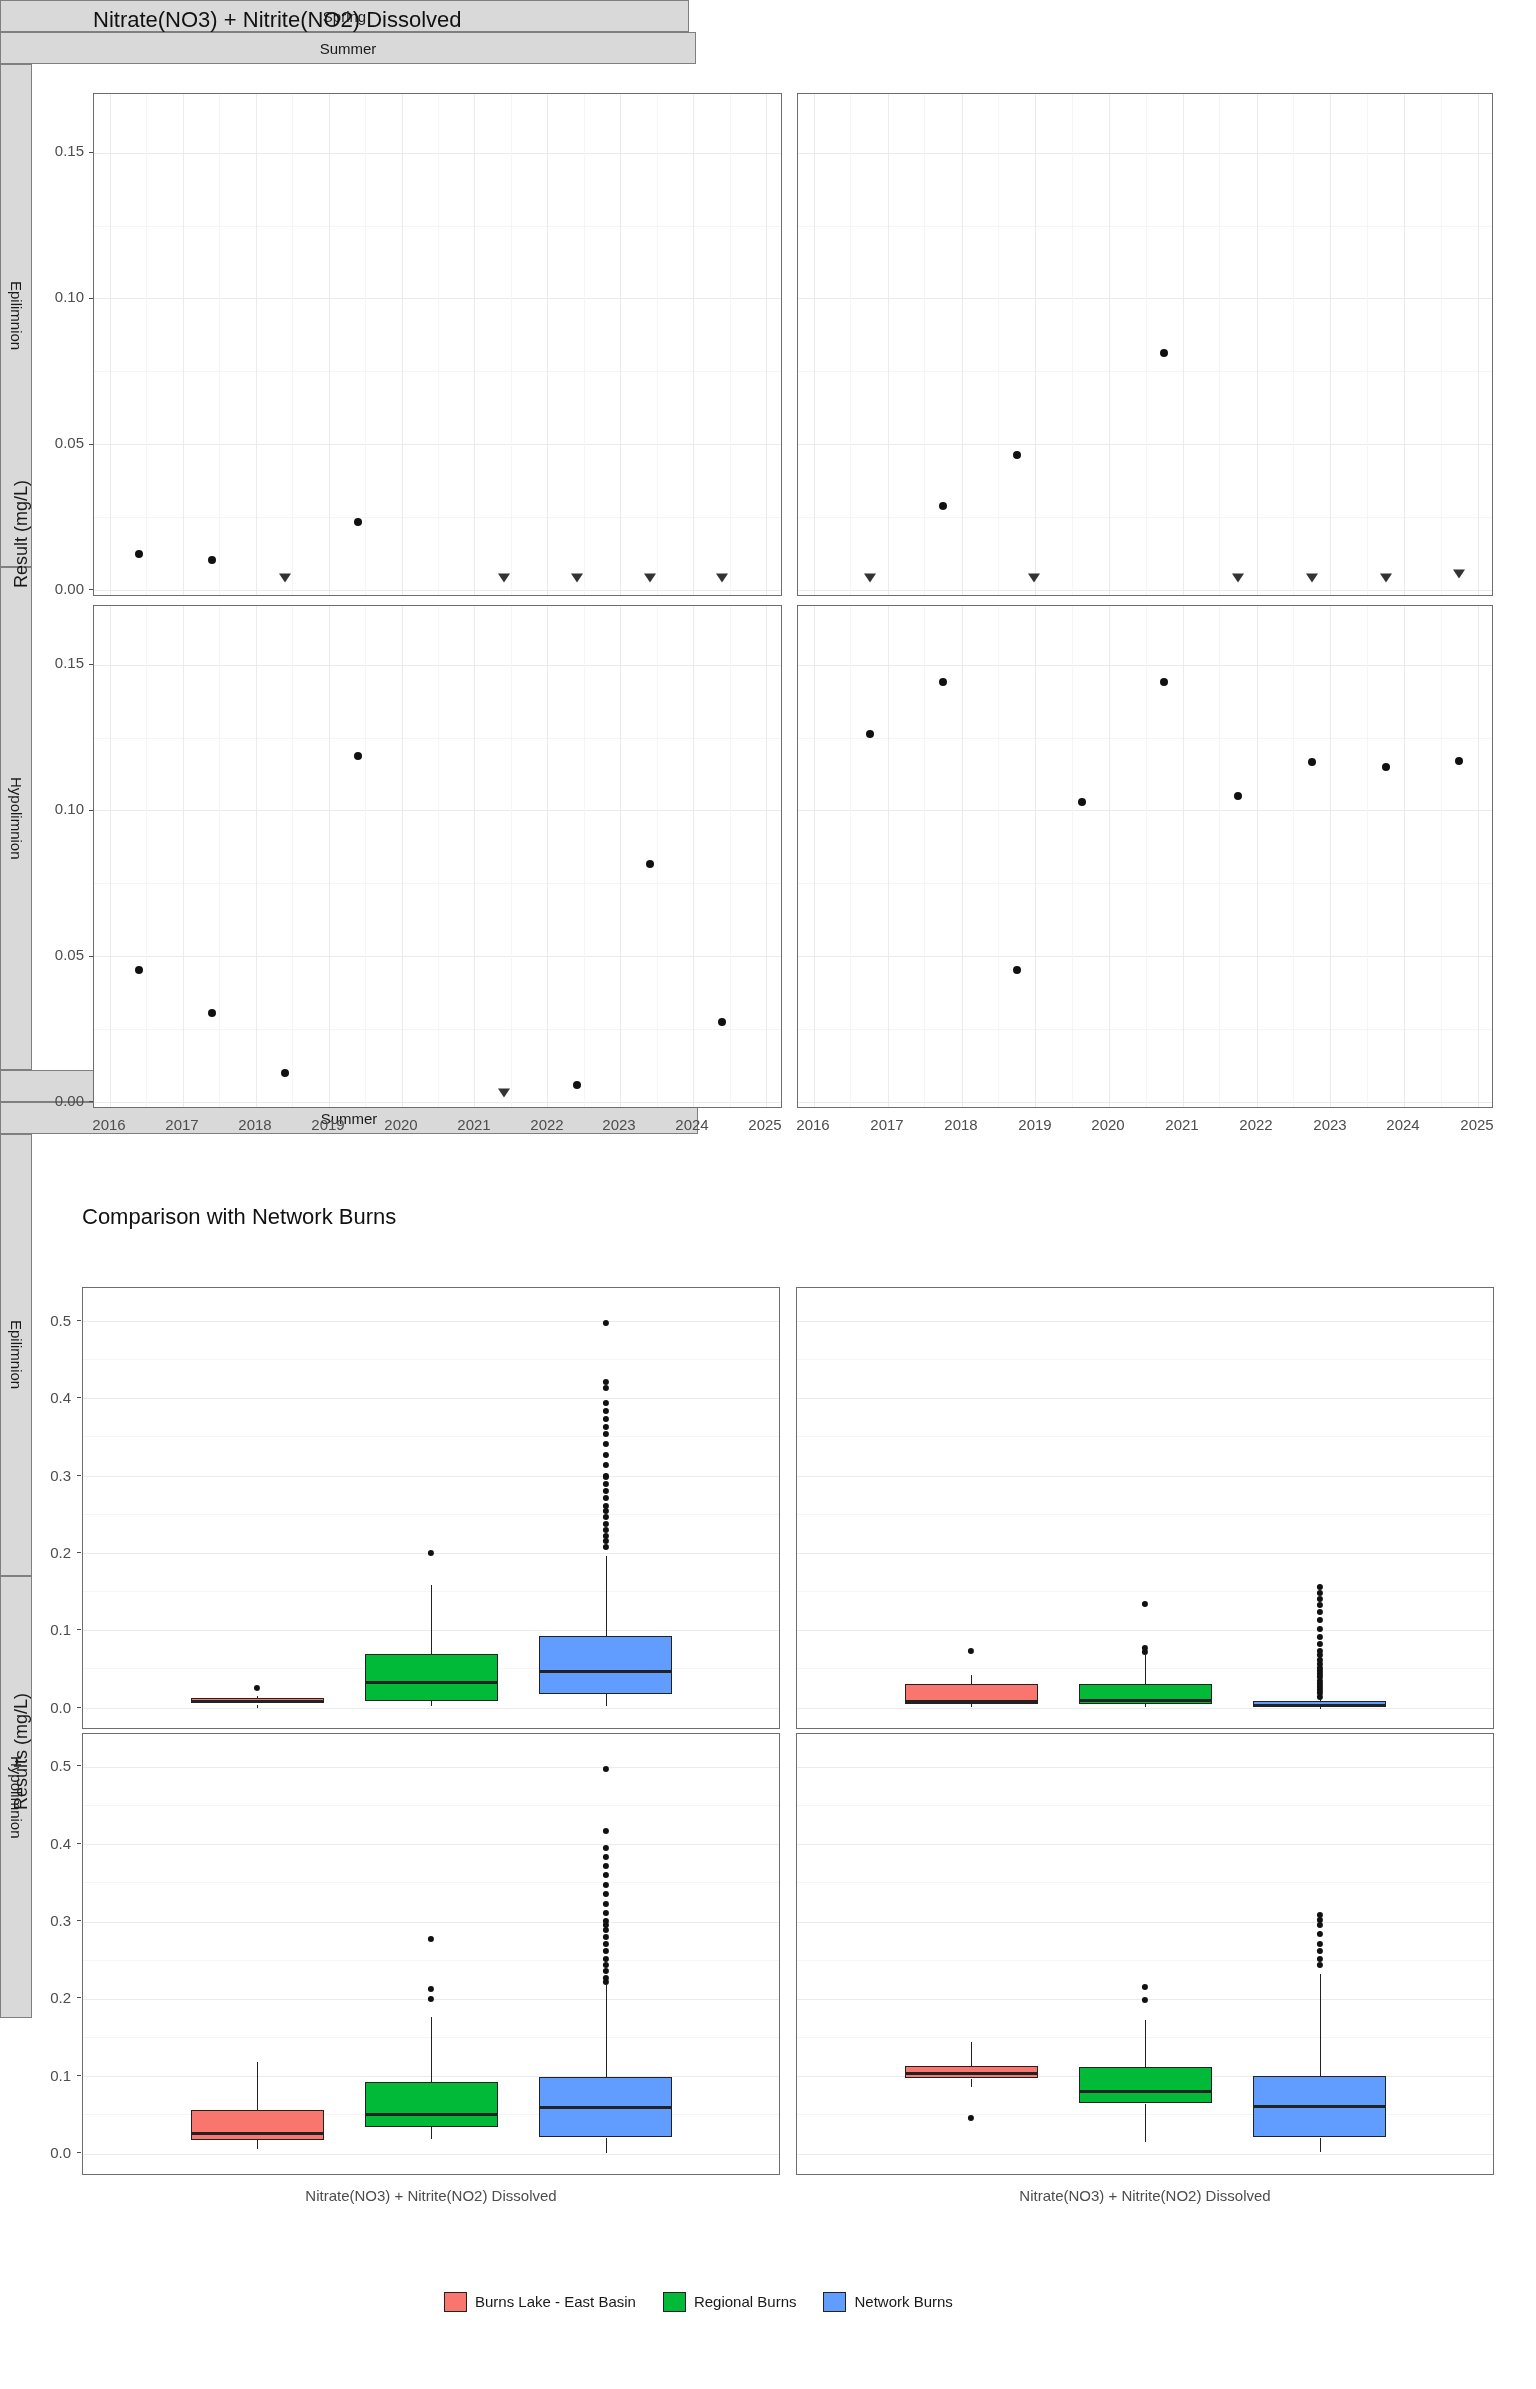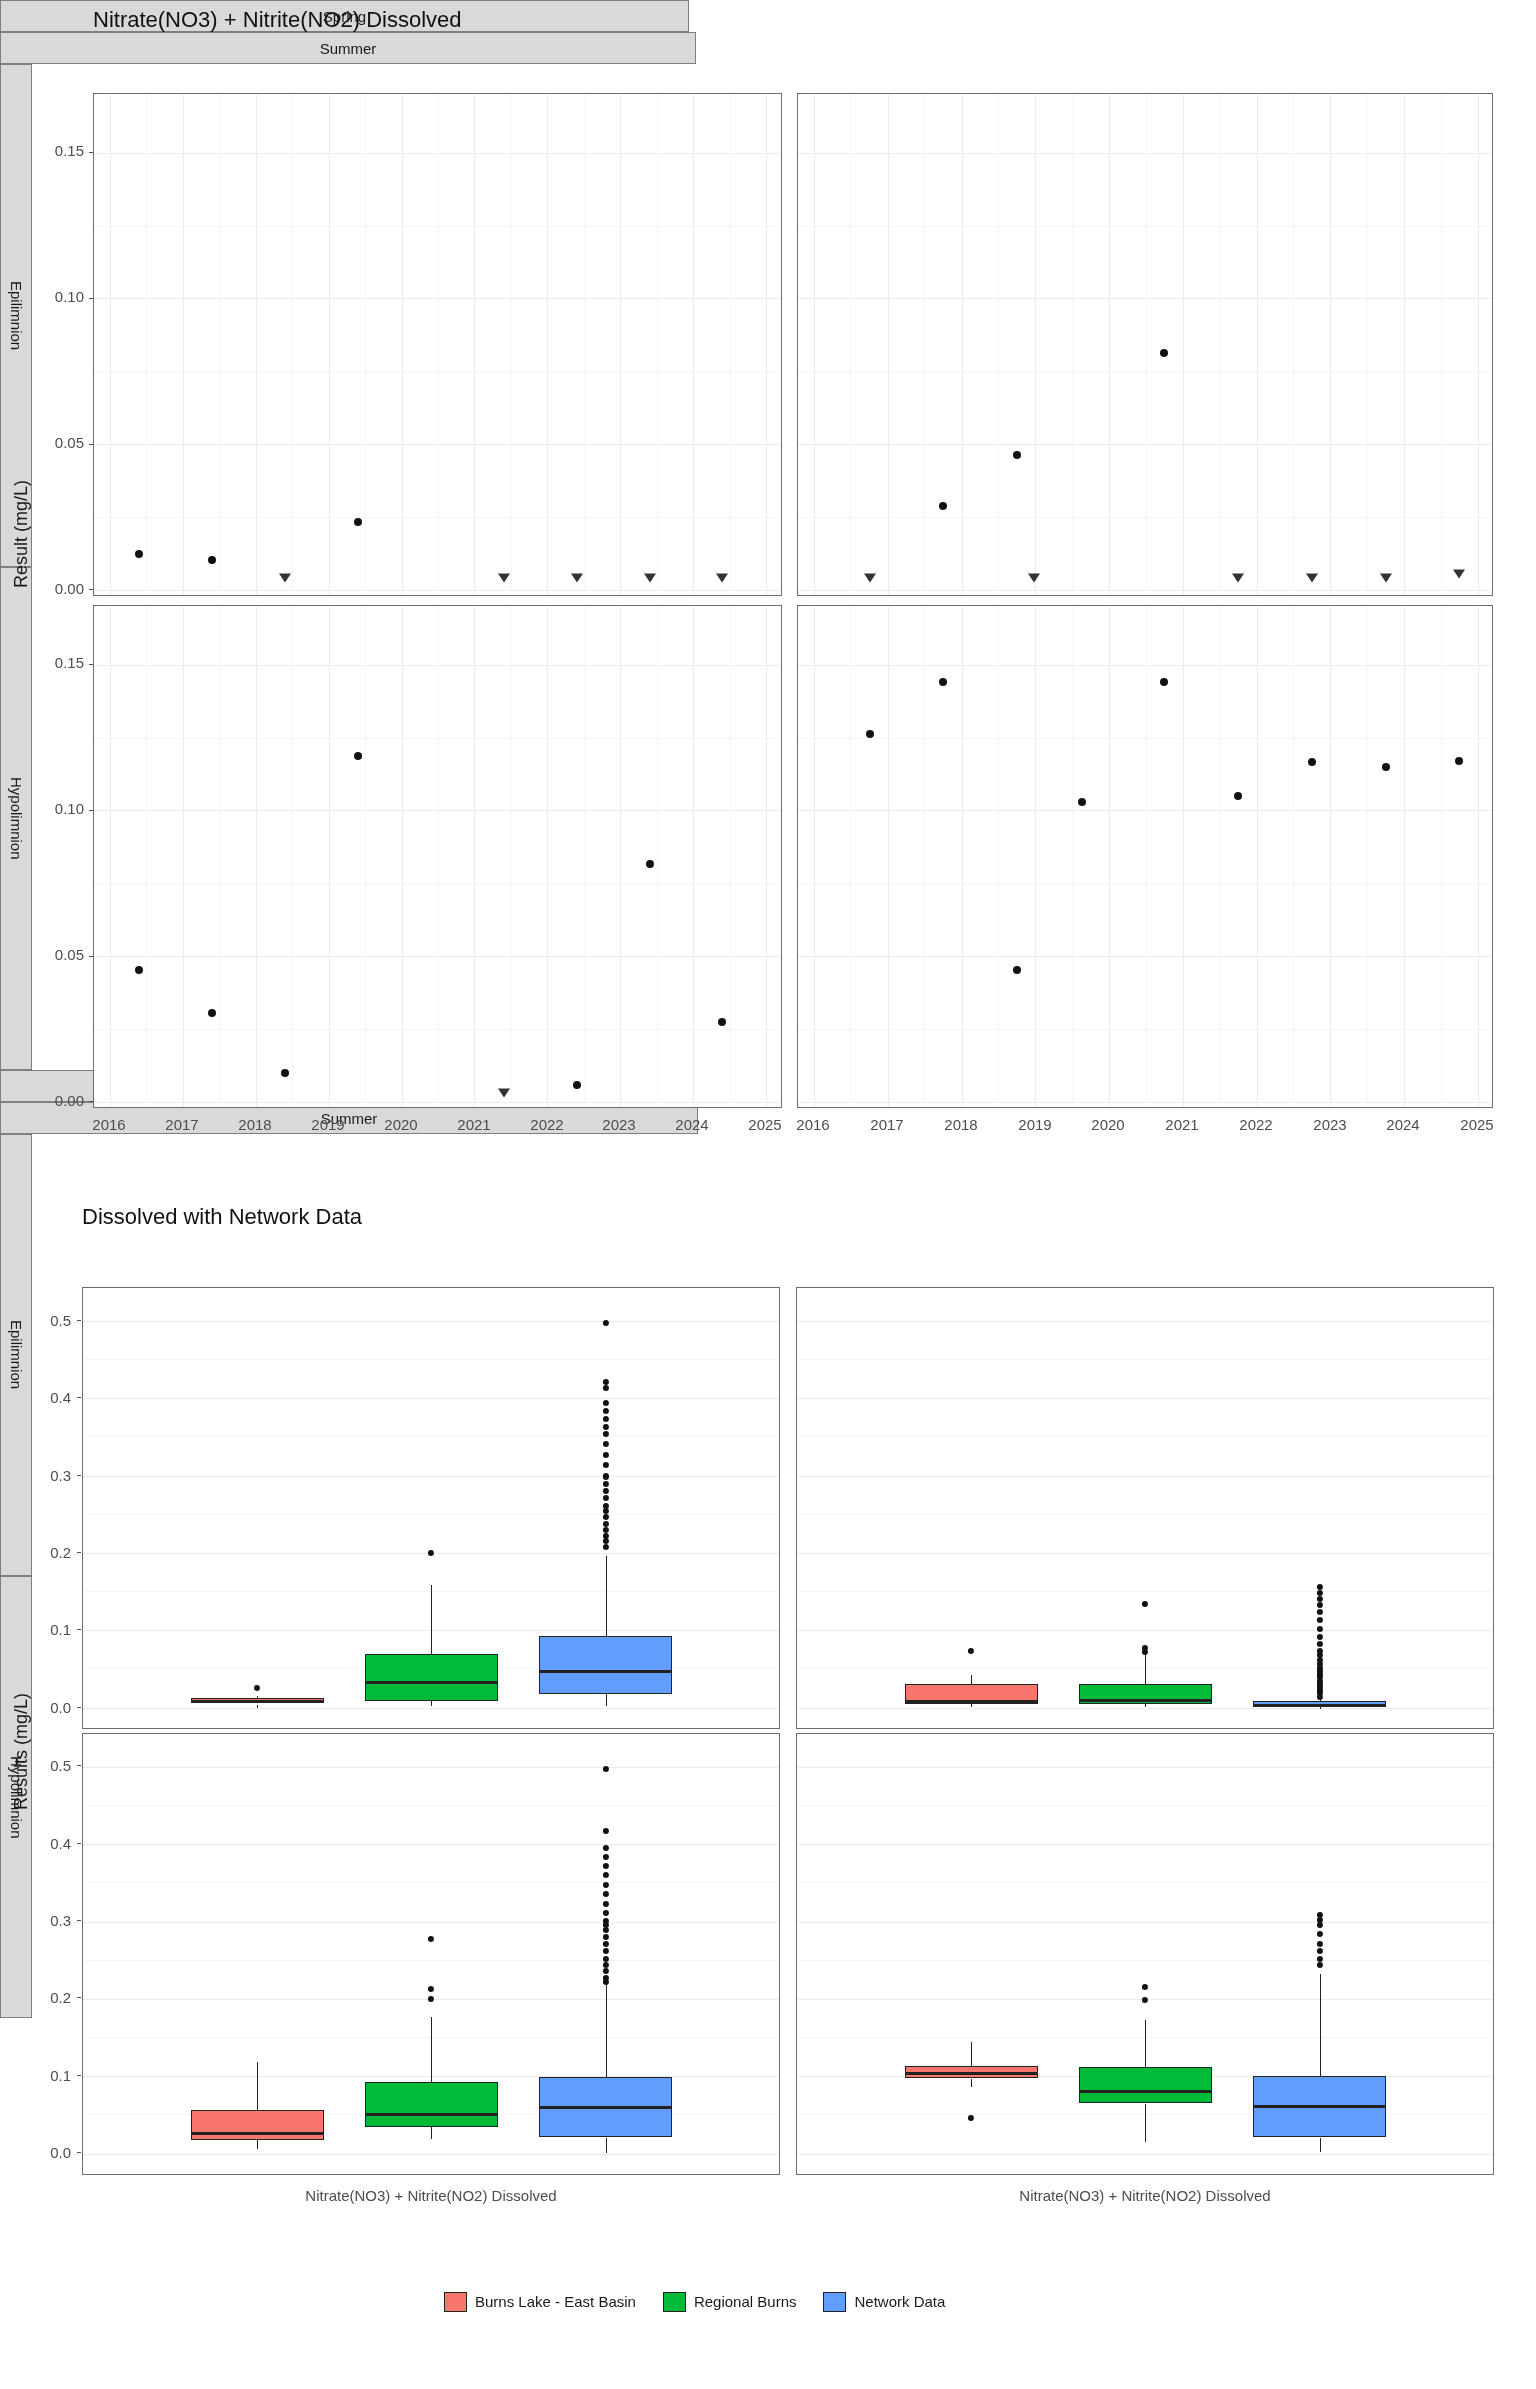--- a/index.html
+++ b/index.html
@@ -260,21 +260,21 @@
   <div class="xtick" style="left:856px;top:1116px;">2017</div>
   <div class="xtick" style="left:930px;top:1116px;">2018</div>
   <div class="xtick" style="left:1004px;top:1116px;">2019</div>
   <div class="xtick" style="left:1077px;top:1116px;">2020</div>
   <div class="xtick" style="left:1151px;top:1116px;">2021</div>
   <div class="xtick" style="left:1225px;top:1116px;">2022</div>
   <div class="xtick" style="left:1299px;top:1116px;">2023</div>
   <div class="xtick" style="left:1372px;top:1116px;">2024</div>
   <div class="xtick" style="left:1446px;top:1116px;">2025</div>
 
-  <div class="plot-title" style="left:82px;top:1204px;">Dissolved with Network Data</div>
+  <div class="plot-title" style="left:82px;top:1204px;">Comparison with Network Burns</div>
 
   <div class="axis-title vert" style="left:10.7px;top:1693px;">Results (mg/L)</div>
 
   <div class="strip" style="left:82px;top:1252px;width:698px;height:32px;">
     <span>Spring</span>
   </div>
   <div class="strip" style="left:796px;top:1252px;width:698px;height:32px;">
     <span>Summer</span>
   </div>
 
@@ -522,18 +522,18 @@
     <div class="legend-item">
       <span class="legend-key" style="background:#F8766D;"></span>
       <span>Burns Lake - East Basin</span>
     </div>
     <div class="legend-item">
       <span class="legend-key" style="background:#00BA38;"></span>
       <span>Regional Burns</span>
     </div>
     <div class="legend-item">
       <span class="legend-key" style="background:#619CFF;"></span>
-      <span>Network Data</span>
+      <span>Network Burns</span>
     </div>
   </div>
 
 </div>
 
 
 </body></html>

